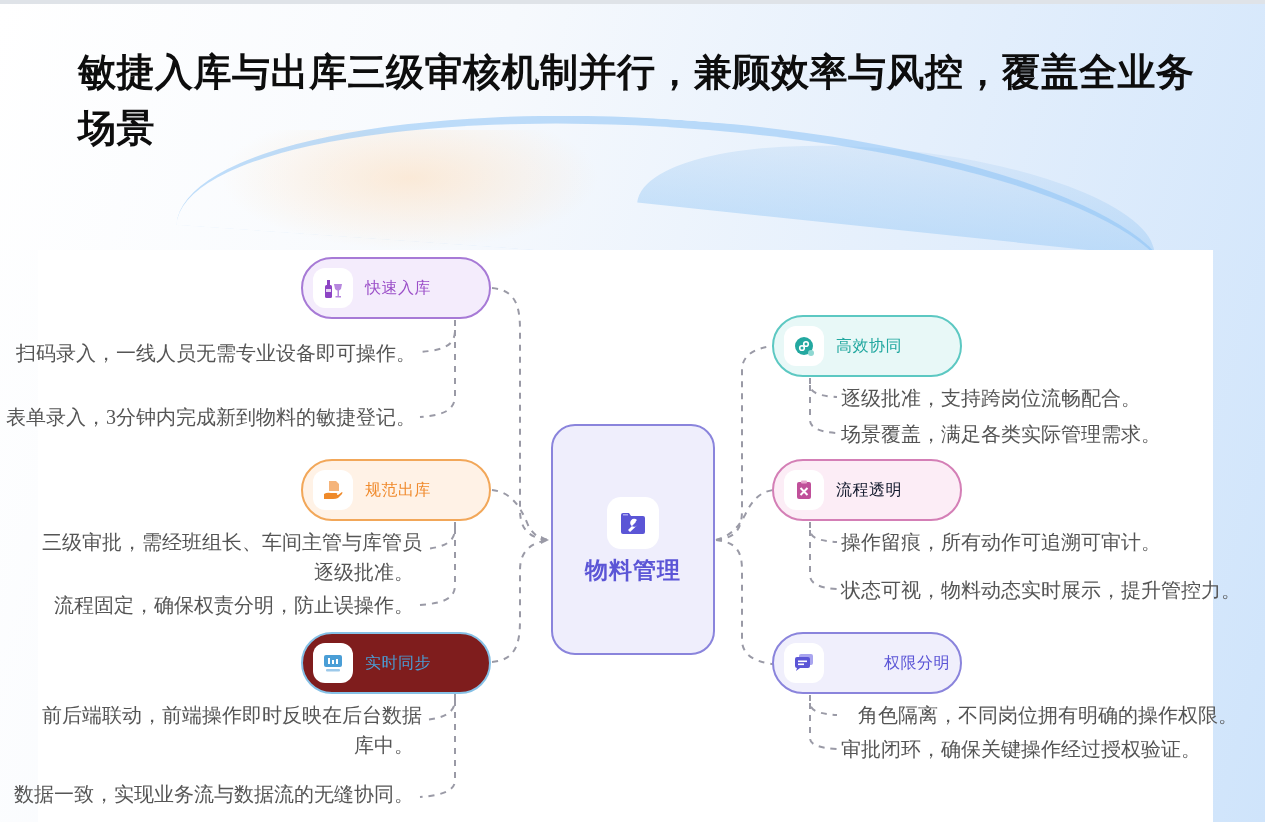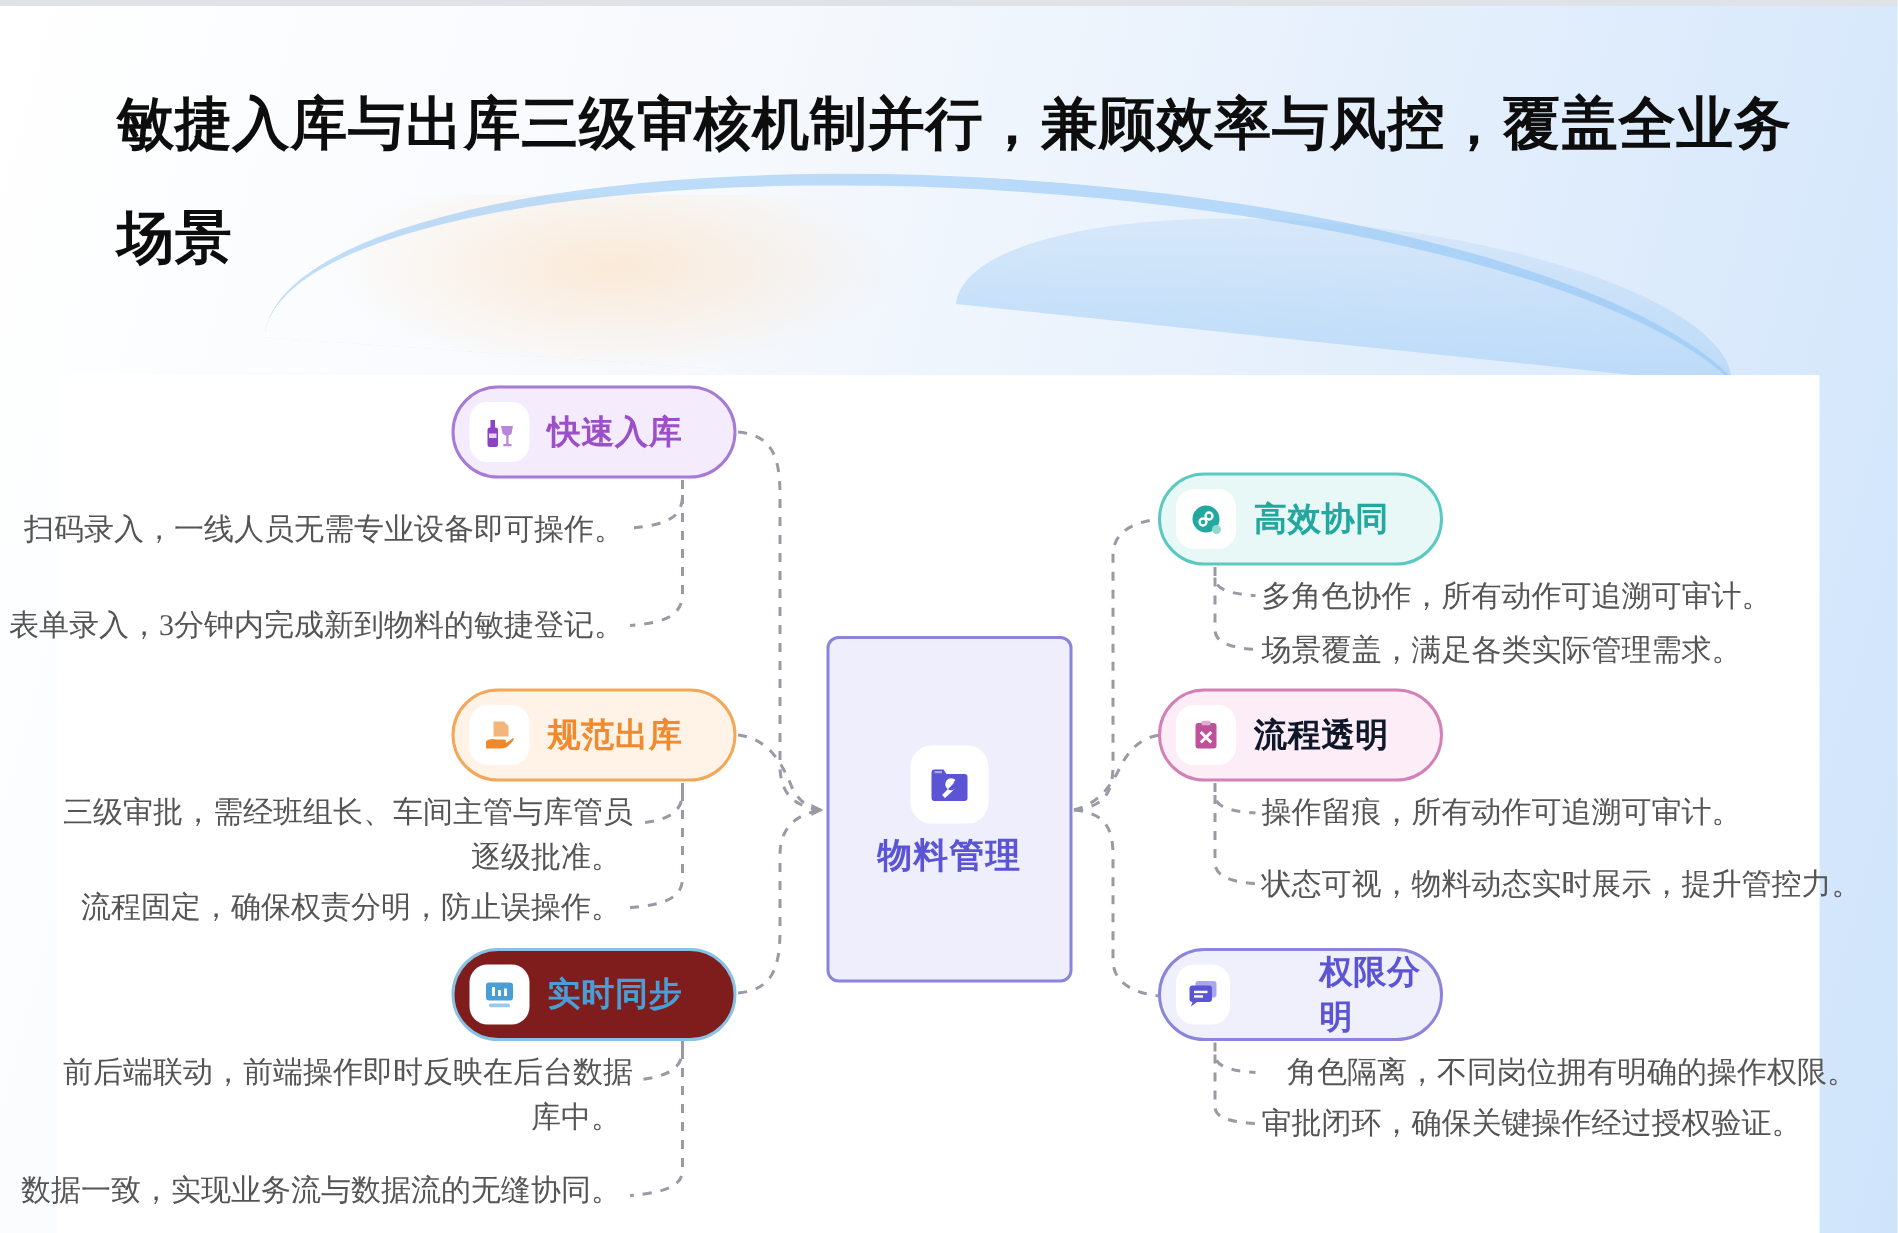--- a/index.html
+++ b/index.html
@@ -22,44 +22,44 @@
   }
   .hero-blue {
     position: absolute; left: 640px; top: 150px; width: 520px; height: 80px;
     background: linear-gradient(180deg, rgba(170,205,240,0.25), rgba(150,200,245,0.45));
     border-radius: 50% 50% 0 0 / 100% 100% 0 0;
     transform: rotate(6deg);
   }
   .title {
     position: absolute; left: 78px; top: 44px; width: 1130px;
     font-family: "DejaVu Sans", sans-serif;
-    font-size: 38px; font-weight: bold; line-height: 76px; color: #0d0d0d;
+    font-size: 38px; font-weight: bold; line-height: 56px; color: #0d0d0d;
     letter-spacing: 0.5px;
   }
   .canvas {
     position: absolute; left: 38px; top: 250px; width: 1175px; height: 572px;
     background: #ffffff;
   }
   .lines { position: absolute; left: 0; top: 0; width: 1265px; height: 822px; pointer-events: none; }
   .node {
     position: absolute; height: 62px; width: 190px;
     border: 2px solid; border-radius: 31px;
     display: flex; align-items: center; padding-left: 10px;
   }
   .node .ic {
     width: 40px; height: 40px; border-radius: 12px; background: #ffffff;
     display: flex; align-items: center; justify-content: center; margin-right: 12px;
   }
-  .node .lbl { font-size: 22px; font-weight: bold; letter-spacing: 0.5px; }
+  .node .lbl { font-size: 16px; font-weight: normal; letter-spacing: 0.5px; }
   .leaf {
     position: absolute; font-size: 20px; color: #555555; line-height: 24px; white-space: nowrap; font-family: Liberation Serif, serif;
   }
   .center {
     position: absolute; left: 551px; top: 424px; width: 164px; height: 231px;
-    border: 2px solid #8a84dc; border-radius: 8px; background: #efeefc;
+    border: 2px solid #8a84dc; border-radius: 24px; background: #efeefc;
     display: flex; flex-direction: column; align-items: center; justify-content: center;
   }
   .center .cic {
     width: 52px; height: 52px; border-radius: 14px; background: #ffffff;
     display: flex; align-items: center; justify-content: center; margin-bottom: 6px; margin-top: 4px;
   }
   .center .clbl { font-size: 23px; font-weight: bold; color: #5b55d6; letter-spacing: 1px; }
 </style>
 </head>
 <body>
@@ -161,21 +161,21 @@
   <div class="ic">
     <svg width="24" height="24" viewBox="0 0 24 24">
       <circle cx="12" cy="12" r="9" fill="#23a8a0"></circle>
       <circle cx="10" cy="14" r="2.3" fill="none" stroke="#ffffff" stroke-width="1.6"></circle>
       <circle cx="14" cy="10" r="2.3" fill="none" stroke="#ffffff" stroke-width="1.6"></circle>
       <circle cx="19" cy="19" r="3" fill="#8fd8d2"></circle>
     </svg>
   </div>
   <span class="lbl" style="color:#23a8a0;">高效协同</span>
 </div>
-<div class="leaf" style="left:841px; top:386px;">多角色协作，所有动作可追溯可审计。</div>
+<div class="leaf" style="left:841px; top:386px;">逐级批准，支持跨岗位流畅配合。</div>
 <div class="leaf" style="left:841px; top:422px;">场景覆盖，满足各类实际管理需求。</div>
 
 <div class="node" style="left:772px; top:459px; border-color:#d47fb6; background:#fcedf6;">
   <div class="ic">
     <svg width="24" height="24" viewBox="0 0 24 24">
       <rect x="5" y="4" width="14" height="17" rx="2" fill="#c0509a"></rect>
       <rect x="9" y="2.5" width="6" height="3" rx="1" fill="#e7a9cf"></rect>
       <path d="M8.5 10 L15.5 17 M15.5 10 L8.5 17" stroke="#ffffff" stroke-width="2"></path>
     </svg>
   </div>

